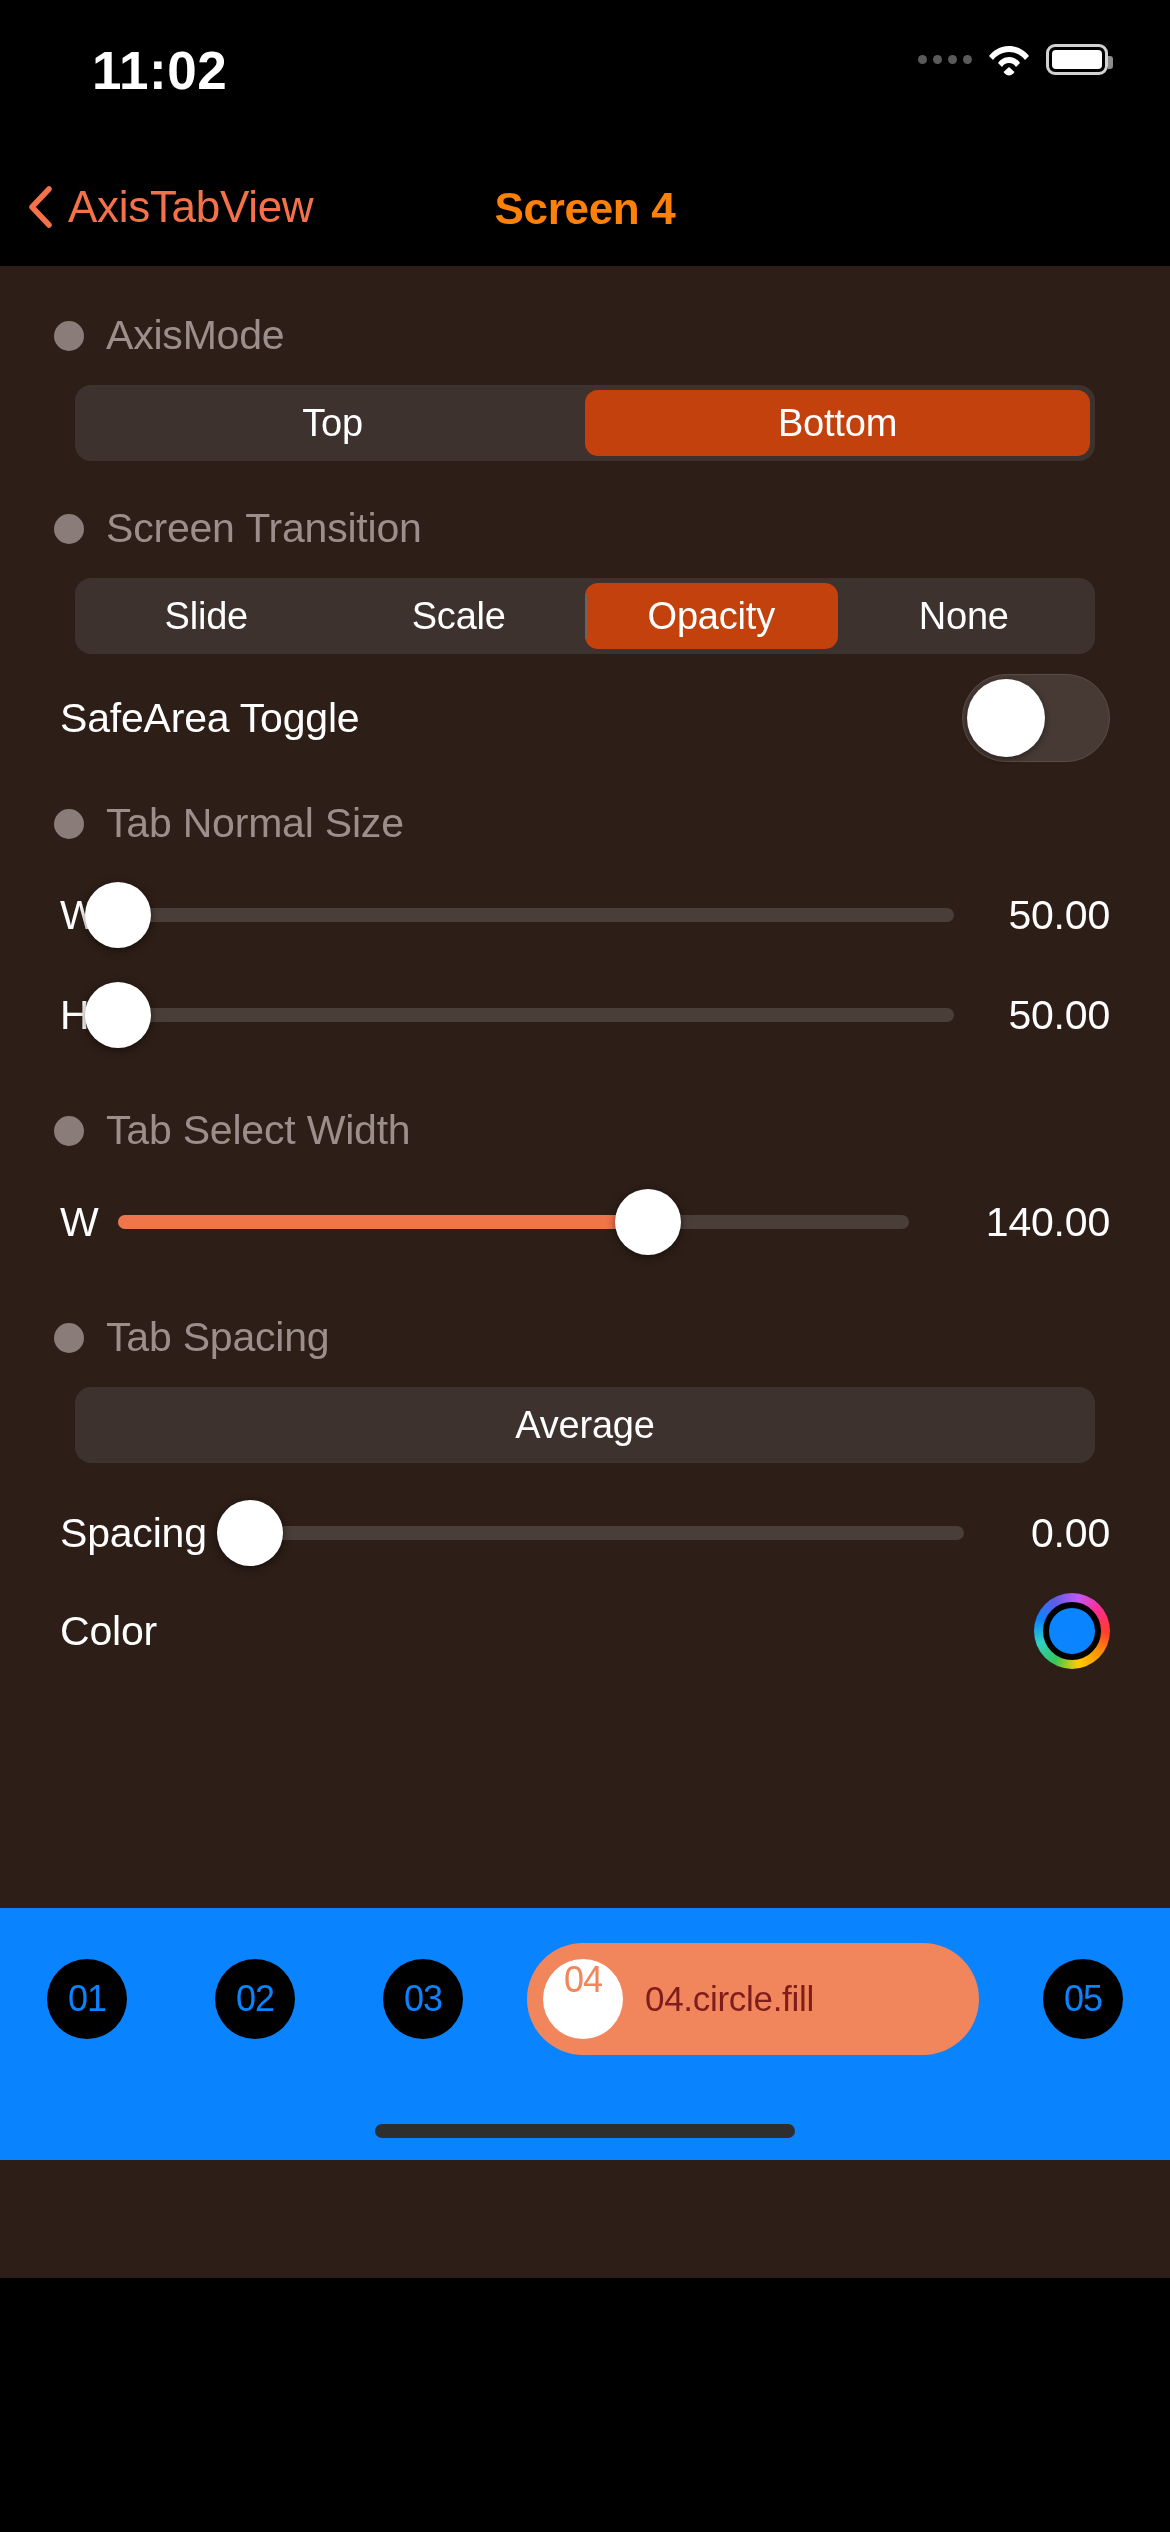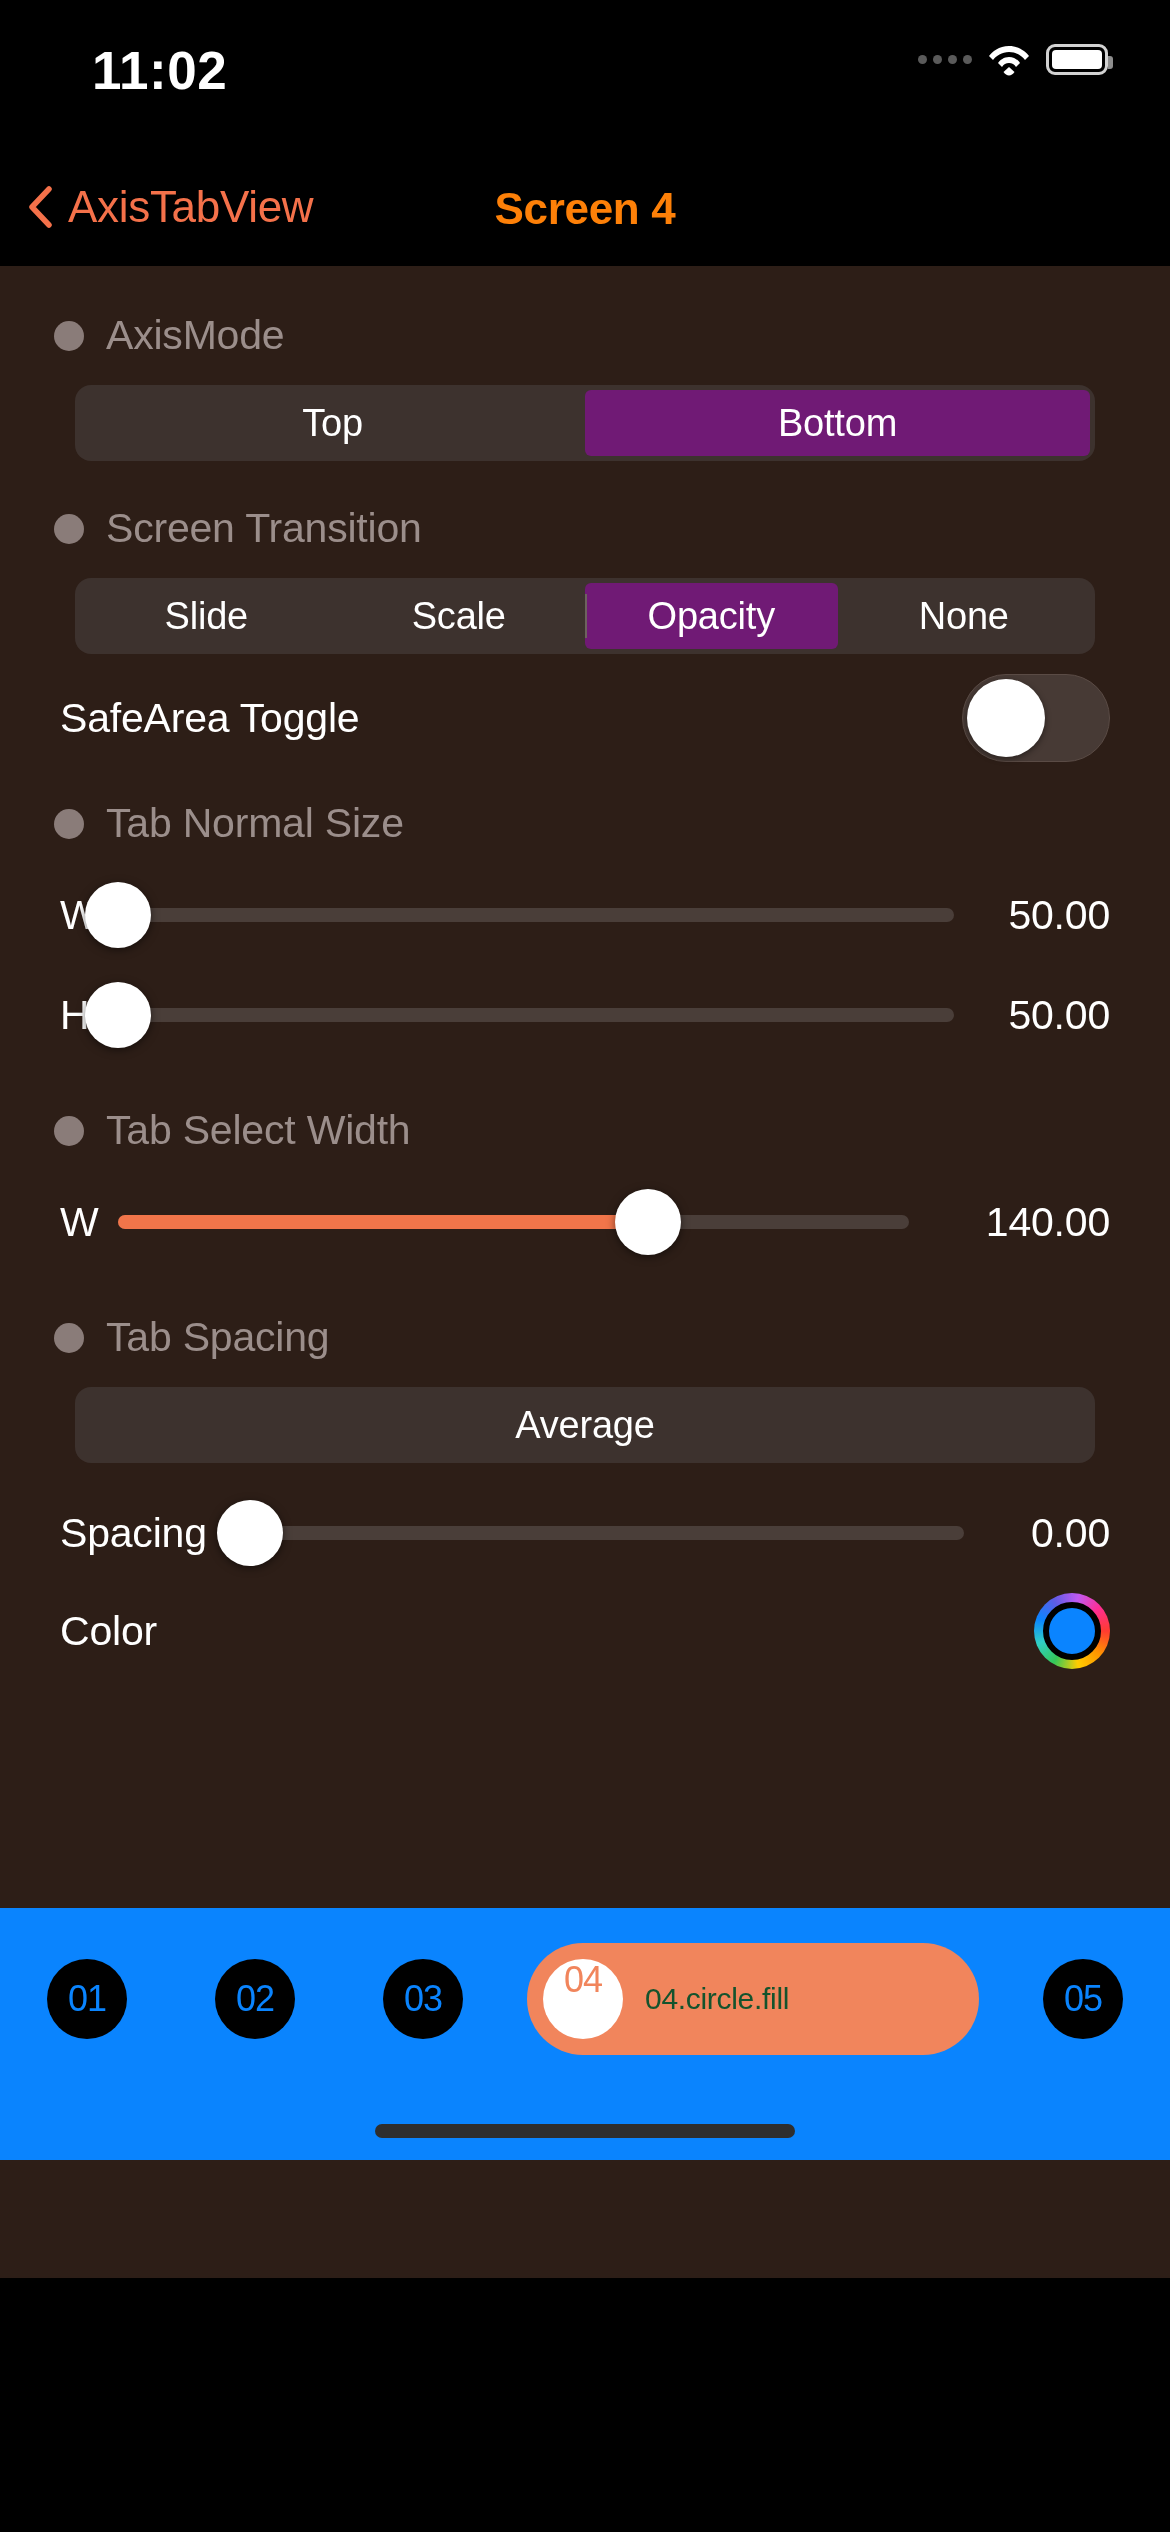--- a/index.html
+++ b/index.html
@@ -75,21 +75,21 @@
     margin:26px auto 0; width:1020px; height:76px;
     background:#3d322e; border-radius:16px;
     display:flex; align-items:center; position:relative; padding:5px;
   }
   .seg-item {
     flex:1; height:100%;
     display:flex; align-items:center; justify-content:center;
     font-size:38px; color:#fff; border-radius:13px; position:relative;
     letter-spacing:-0.2px;
   }
-  .seg-item.sel { background:#701a75;border-radius:6px; }
+  .seg-item.sel { background:#c2410c; }
   .seg-div {
     position:absolute; width:2px; height:44px; background:#6d625e; top:16px;
   }
 
   
   .row {
     display:flex; align-items:center;
     padding:0 60px 0 60px; height:96px;
   }
   .row-label { font-size:41px; color:#fff; letter-spacing:-0.2px; }
@@ -171,21 +171,21 @@
     width:452px; height:112px; border-radius:56px;
     background:#f1855c; margin:0 20px;
     justify-content:flex-start; padding-left:16px; gap:22px;
   }
   .tab.selected .icon-circle {
     width:80px; height:80px; border-radius:40px; background:#fff;
     display:flex; justify-content:center; flex:0 0 auto;
   }
   .tab.selected .icon-circle .num { color:#f1855c; }
   .tab.selected .tab-title {
-    font-size:30px; color:#14532d; letter-spacing:-0.3px; white-space:nowrap;
+    font-size:35px; color:#7f1d1d; letter-spacing:-0.3px; white-space:nowrap;
   }
   .home-indicator {
     position:absolute; left:50%; transform:translateX(-50%); bottom:22px;
     width:420px; height:14px; border-radius:7px; background:#2e2e2e;
   }
 </style>
 </head>
 <body>
 
 <div class="phone">

